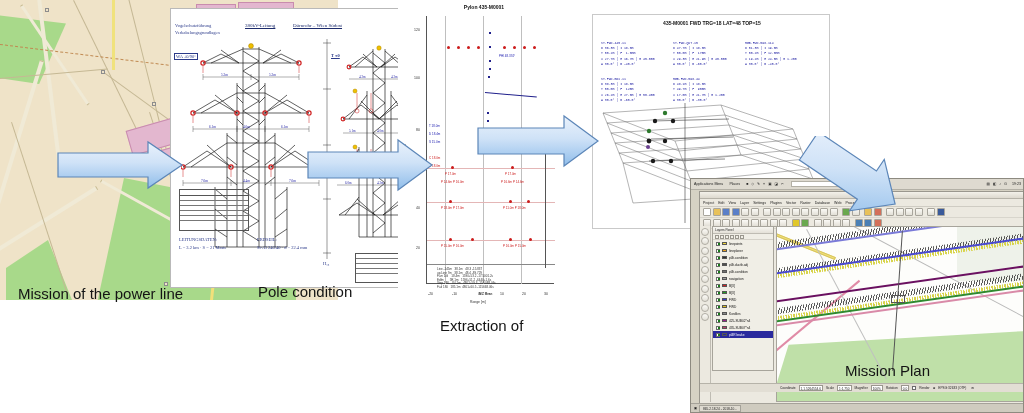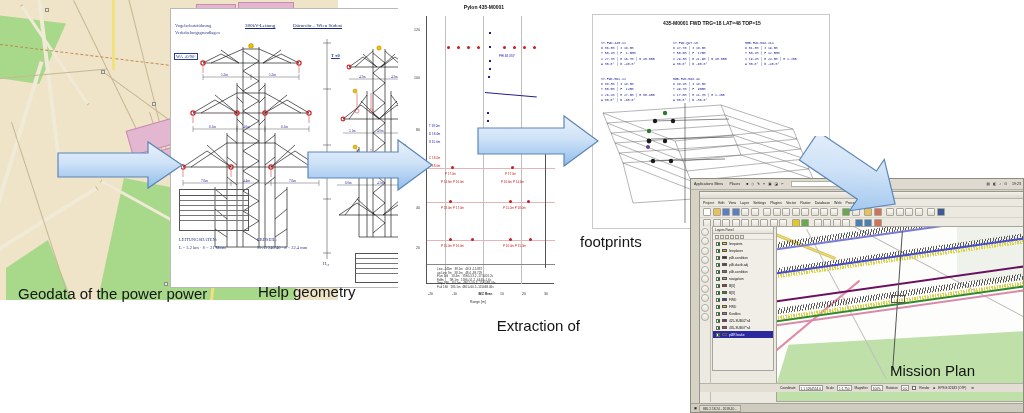--- a/index.html
+++ b/index.html
@@ -83,21 +83,21 @@
   .fl.core { height:1.6px; }
   .fl.wp { height:6px; background:repeating-linear-gradient(90deg,#3b3b3b 0 0.6px,transparent 0.6px 1.6px); opacity:.85; }
   .fl.dots { height:4px; background:repeating-linear-gradient(90deg,#d8d44a 0 1.4px,transparent 1.4px 2.6px); }
 
   
   .arrow { position:absolute; }
   .arrow svg { display:block; }
 
   
   .caption { position:absolute; font-size:15px; color:#141414; font-family:"Liberation Sans", sans-serif; white-space:nowrap; }
-  .caption.two { line-height:19px; white-space:normal; text-align:right; }
+  .caption.two { line-height:19px; white-space:normal; text-align:left; }
 </style>
 </head>
 <body>
 
 <div class="panel" id="map-panel">
   <div class="green g1"></div>
   <div class="green g2"></div>
   <div class="green g3"></div>
 
   <div class="road" style="left:36px;top:-10px;width:4px;height:180px;transform:rotate(-7deg);"></div>
@@ -122,21 +122,21 @@
   <div class="pinkblock" style="left:238px;top:2px;width:56px;height:24px;"></div>
 
   <div class="yellowline" style="left:112px;top:0px;width:3px;height:70px;background:#f0e27c;"></div>
   <div class="yellowline" style="left:222px;top:186px;width:3px;height:120px;transform:rotate(6deg);"></div>
 
   <div class="pole" style="left:101px;top:70px;"></div>
   <div class="pole" style="left:152px;top:102px;"></div>
   <div class="pole" style="left:164px;top:282px;"></div>
   <div class="pole" style="left:45px;top:8px;"></div>
 </div>
-<div class="caption" style="left:18px;top:285px;">Geodata of the power power</div>
+<div class="caption" style="left:18px;top:285px;">Mission of the power line</div>
 
 <div class="panel" id="pole-panel">
   <div class="dwg-hand" style="left:4px;top:14px;">Vogelschutzführung</div>
   <div class="dwg-hand" style="left:4px;top:21px;">Verkabelungsgrundlagen</div>
   <div class="dwg-title u" style="left:74px;top:14px;">380kV-Leitung</div>
   <div class="dwg-title u" style="left:122px;top:14px;">Dürnrohr – Wien Südost</div>
   <div class="dwg-hand" style="left:3px;top:44px;border:1px solid #2b3a8a;padding:0 1px;">WA ±0/90°</div>
   <div class="dwg-hand" style="left:160px;top:44px;text-decoration:underline;font-weight:bold;">T ±0</div>
 
   <svg class="tower-svg" style="left:10px;top:28px;" width="140" height="222" viewBox="0 0 140 222">
@@ -274,21 +274,21 @@
   <div class="dwg-hand" style="left:86px;top:228px;">ERDSEIL:</div>
   <div class="dwg-hand" style="left:8px;top:236px;">L = 3.2 km · S = 21 Maste</div>
   <div class="dwg-hand" style="left:86px;top:236px;">St-Al 240/40 · d = 22.4 mm</div>
   <div class="dwg-box" style="left:184px;top:244px;width:72px;height:30px;">
     <div></div>
       <div></div>
       <div></div>
       <div></div>
   </div>
 </div>
-<div class="caption" style="left:258px;top:283px;">Help geometry</div>
+<div class="caption" style="left:258px;top:283px;">Pole condition</div>
 
 <div class="panel" id="ins-panel">
   <div id="ins-title">Pylon 435-M0001</div>
   <div class="ins-plot">
     <div class="ins-vline" style="left:18px;top:0;height:268px;"></div>
     <div class="ins-vline" style="left:56px;top:0;height:268px;"></div>
     <div class="ins-vline" style="left:94px;top:0;height:268px;"></div>
     <div class="ins-hline" style="left:0;top:152px;width:128px;"></div>
     <div class="ins-hline" style="left:0;top:186px;width:128px;"></div>
     <div class="ins-hline" style="left:0;top:224px;width:128px;"></div>
@@ -419,21 +419,20 @@
     <circle class="fp-dot" cx="56" cy="28" r="2.2" fill="#2f7a2f"></circle>
     <circle class="fp-dot" cx="56" cy="38" r="2.4" fill="#1a1a1a"></circle>
     <circle class="fp-dot" cx="72" cy="38" r="2.2" fill="#1a1a1a"></circle>
     <circle class="fp-dot" cx="55" cy="44" r="2.0" fill="#6a3f8f"></circle>
     <circle class="fp-dot" cx="60" cy="58" r="2.2" fill="#1a1a1a"></circle>
     <circle class="fp-dot" cx="78" cy="58" r="2.2" fill="#1a1a1a"></circle>
   </svg>
   <div style="position:absolute;left:-12px;top:96px;transform:rotate(-90deg);font-size:3.6px;color:#222;">Lateral Acc.</div>
 </div>
 <div class="caption two" style="left:580px;top:232px;width:130px;text-align:left;">
-  <div>footprints</div>
 </div>
 
 <div class="panel" id="gis-window">
   <div id="gis-outerbar">
     <span style="margin-left:3px;">Applications Menu</span>
     <span style="margin-left:6px;">Places</span>
     <span style="margin-left:6px;letter-spacing:1px;">■ ◇ ✎ ⌖ ▣ ◪ ✂</span>
     <span style="margin-left:6px;width:70px;height:6px;background:#fff;border:1px solid #b3b0a6;display:inline-block;"></span>
     <span style="margin-left:auto;letter-spacing:1px;">▤ ◧ ♪ ⏻</span>
     <span style="margin:0 4px;">19:23</span>
@@ -645,21 +644,21 @@
         <span style="margin-left:2px;">✉</span>
       </div>
     </div>
   </div>
 
   <div id="taskbar">
     <span style="margin-right:2px;">▣</span>
     <span class="tb-item">865.2.18.24 - 2018-10...</span>
   </div>
 </div>
-<div class="caption" style="left:890px;top:362px;">Mission Plan</div>
+<div class="caption" style="left:845px;top:362px;">Mission Plan</div>
 
 <div class="arrow" style="left:56px;top:140px;">
   <svg width="128" height="50" viewBox="0 0 128 50">
     <defs>
         <linearGradient id="ag1" x1="0" y1="0" x2="0" y2="1">
       <stop offset="0%" stop-color="#eaf2fc"></stop>
           <stop offset="45%" stop-color="#cfe2f7"></stop>
           <stop offset="100%" stop-color="#8fbdea"></stop>
     </linearGradient>
       </defs>

